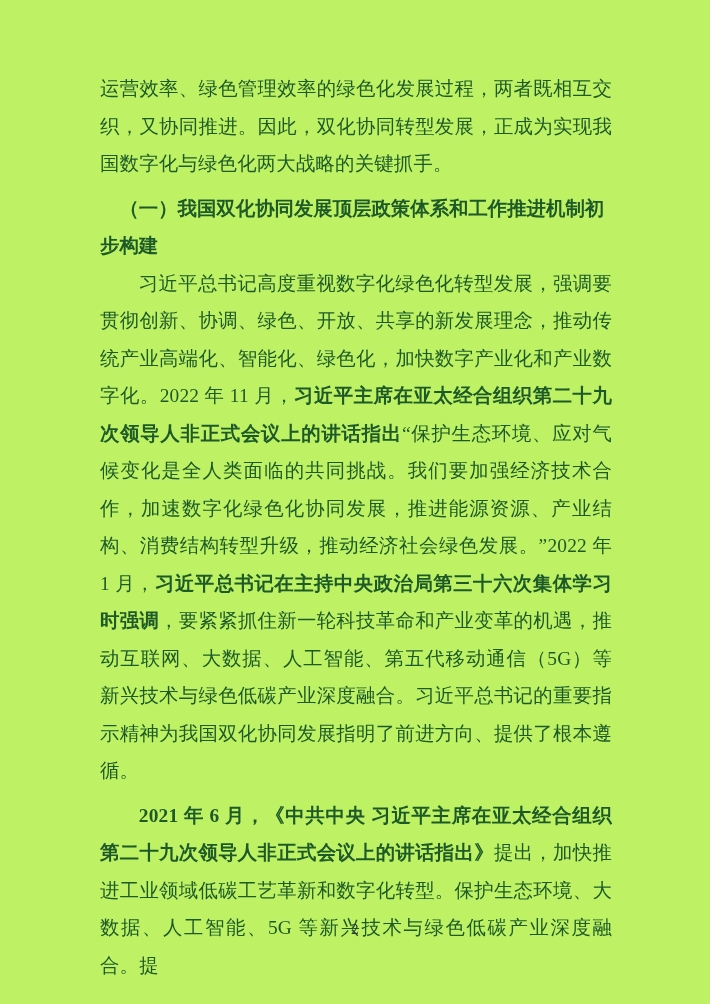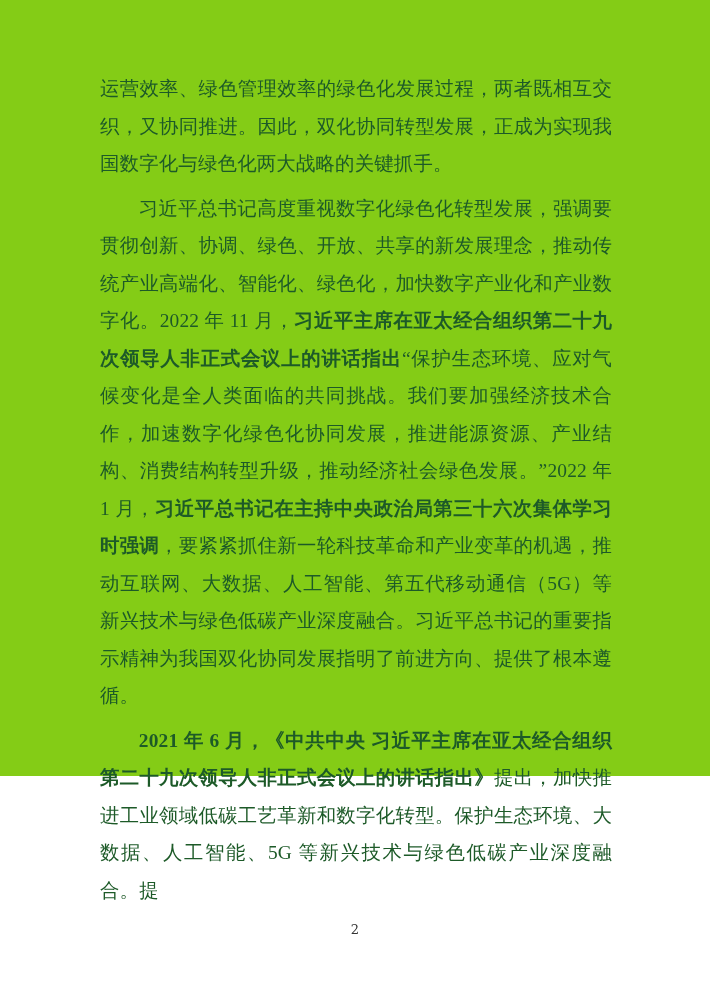--- a/index.html
+++ b/index.html
@@ -12,22 +12,22 @@
     height: 1004px;
     position: relative;
     overflow: hidden;
     font-family: "DejaVu Serif", "Liberation Serif", serif;
   }
   .page {
     position: absolute;
     left: 0;
     top: 0;
     width: 710px;
-    height: 776px;
-    background: #84cc16;
+    height: 1004px;
+    background: #bef264;
     box-sizing: border-box;
   }
   .content {
     position: absolute;
     left: 100px;
     top: 70px;
     width: 512px;
   }
   .para {
     color: #1d5a28;
@@ -70,20 +70,21 @@
 <body>
 
 <div class="page">
 
   <div class="content">
 
     <p class="para"><span class="inline">运营效率、绿色管理效率的绿色化发展过程，两者既相互交织，又协同推进。因此，双化协同转型发展，正成为实现我国数字化与绿色化两大战略的关键抓手。</span></p>
 
     <div class="gap-small"></div>
 
+    <p class="heading"><span class="inline">（一）我国双化协同发展顶层政策体系和工作推进机制初步构建</span></p>
 
     <p class="para indent"><span class="inline">习近平总书记高度重视数字化绿色化转型发展，强调要贯彻创新、协调、绿色、开放、共享的新发展理念，推动传统产业高端化、智能化、绿色化，加快数字产业化和产业数字化。2022 年 11 月，</span><span class="inline bold">习近平主席在亚太经合组织第二十九次领导人非正式会议上的讲话指出</span><span class="inline">“保护生态环境、应对气候变化是全人类面临的共同挑战。我们要加强经济技术合作，加速数字化绿色化协同发展，推进能源资源、产业结构、消费结构转型升级，推动经济社会绿色发展。”2022 年 1 月，</span><span class="inline bold">习近平总书记在主持中央政治局第三十六次集体学习时强调</span><span class="inline">，要紧紧抓住新一轮科技革命和产业变革的机遇，推动互联网、大数据、人工智能、第五代移动通信（5G）等新兴技术与绿色低碳产业深度融合。习近平总书记的重要指示精神为我国双化协同发展指明了前进方向、提供了根本遵循。</span></p>
 
     <div class="gap-small"></div>
 
     <p class="para indent"><span class="inline bold">2021 年 6 月，《</span><span class="inline bold">中共中央 习近平主席在亚太经合组织第二十九次领导人非正式会议上的讲话指出》</span><span class="inline">提出，加快推进工业领域低碳工艺革新和数字化转型。保护生态环境、大数据、人工智能、5G 等新兴技术与绿色低碳产业深度融合。提</span></p>
 
   </div>
 
   <div class="page-number">2</div>

